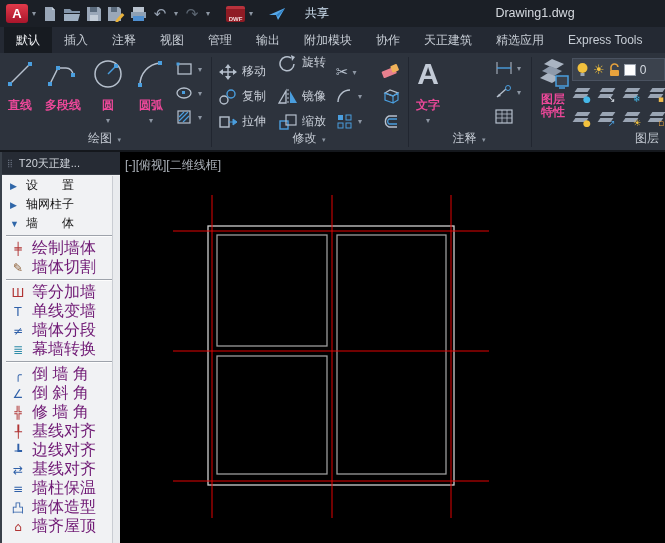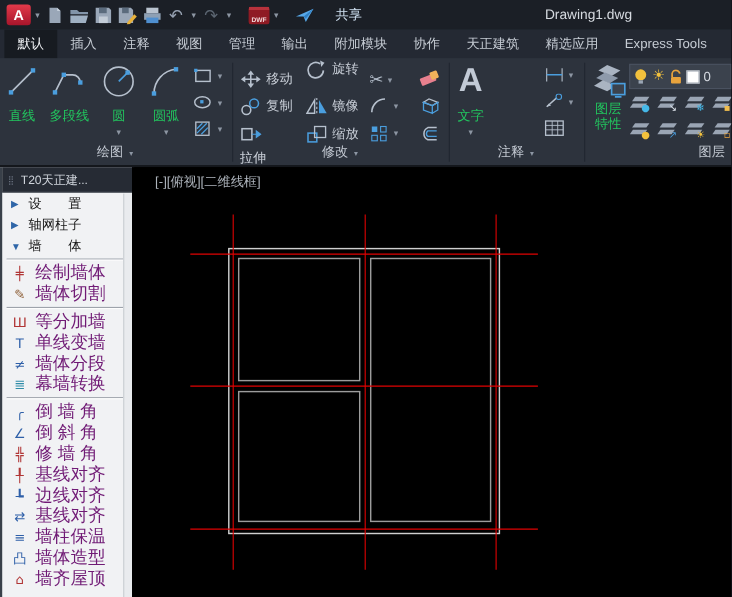--- a/index.html
+++ b/index.html
@@ -30,21 +30,21 @@
 
   
   .ribbon{position:absolute;left:0;top:53px;width:665px;height:99px;background:#2d333d;
           border-bottom:2px solid #14171c;}
   .panel{position:absolute;top:0;height:97px;}
   .psep{position:absolute;top:4px;height:90px;width:1px;background:#212630;}
   .plabel{position:absolute;bottom:3px;left:0;right:0;text-align:center;color:#c3c9d2;font-size:12px;}
   .plabel .caret{font-size:7px;}
   .bigbtn{position:absolute;top:2px;text-align:center;}
   .bigbtn .ic{height:38px;display:flex;align-items:center;justify-content:center;}
-  .bigbtn .lbl{color:#22c55e;font-size:12px;margin-top:4px;white-space:nowrap;}
+  .bigbtn .lbl{color:#ec4899;font-size:12px;margin-top:4px;white-space:nowrap;font-weight:bold;}
   .bigbtn .caret{display:block;margin-top:2px;}
   .mrow{position:absolute;display:flex;align-items:flex-start;gap:4px;}
   .mrow .lbl{color:#c9cfd8;font-size:12px;white-space:nowrap;}
   .minib{position:absolute;display:flex;align-items:center;gap:2px;}
   .glyph{font-family:"DejaVu Sans",sans-serif;}
 
   
   .laycombo{position:absolute;left:40px;top:5px;width:93px;height:23px;background:#3b424d;
             border:1px solid #4a5260;display:flex;align-items:center;gap:4px;padding:0 3px;}
   .swatch{width:12px;height:12px;background:#fff;border:1px solid #9aa2ad;}
@@ -68,21 +68,21 @@
               border-left:1px solid #c9ccd2;}
   .prow{height:19px;display:flex;align-items:center;gap:6px;padding-left:6px;}
   .prow .arr{color:#2f66a8;font-size:9px;width:10px;}
   .prow .glabel{color:#141414;font-size:12px;white-space:pre;}
   .prow .iic{width:16px;text-align:center;font-size:12px;line-height:14px;}
   .prow .ilabel{color:#701a75;font-size:16px;white-space:pre;}
   .pdivider{height:2px;margin:2px 2px;border-top:1px solid #9ea3ab;border-bottom:1px solid #fdfdfd;}
 
   
   .viewport{position:absolute;left:120px;top:0;width:545px;height:391px;background:#000;}
-  .vplabel{position:absolute;left:21px;top:5px;color:#aeb4bc;font-size:12px;}
+  .vplabel{position:absolute;left:5px;top:5px;color:#aeb4bc;font-size:12px;}
   svg.cad{position:absolute;left:0;top:0;}
 </style>
 </head>
 <body>
 
 <div class="app">
 
   <div class="titlebar">
     <div class="applogo">A</div>
     <span class="caret">▾</span>
@@ -267,21 +267,21 @@
             <path d="M2 14 A12 12 0 0 1 14 2" fill="none" stroke="#b6c0cd" stroke-width="1.5"></path>
           </svg>
         <span class="caret">▾</span>
       </div>
       <div class="minib" style="left:168px;top:35px;">
         <svg width="20" height="17">
             <path d="M5 5l5-3 8 3-5 3z" fill="none" stroke="#b6c0cd" stroke-width="1.2"></path>
             <path d="M5 5v7l8 3v-7zM13 8l5-3v7l-5 3" fill="none" stroke="#4a9ede" stroke-width="1.2"></path>
           </svg>
       </div>
-      <div class="mrow" style="left:6px;top:60px;flex-direction:column;">
+      <div class="mrow" style="left:6px;top:60px;">
         <svg width="20" height="18">
             <rect x="2" y="4" width="9" height="10" fill="none" stroke="#b6c0cd" stroke-width="1.4"></rect>
             <path d="M11 9h6M15 6l4 3-4 3z" fill="#4a9ede" stroke="#4a9ede"></path>
           </svg>
         <span class="lbl">拉伸</span>
       </div>
       <div class="mrow" style="left:66px;top:60px;">
         <svg width="20" height="18">
             <rect x="2" y="8" width="8" height="8" fill="none" stroke="#4a9ede" stroke-width="1.4"></rect>
             <rect x="8" y="2" width="10" height="10" fill="none" stroke="#b6c0cd" stroke-width="1.2"></rect>

